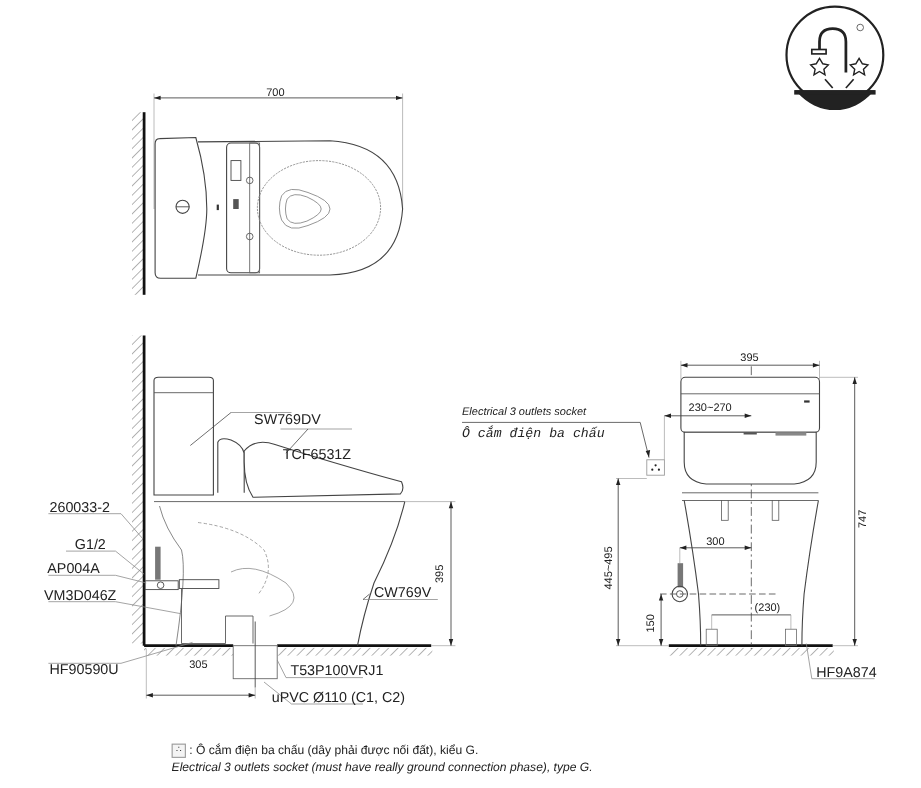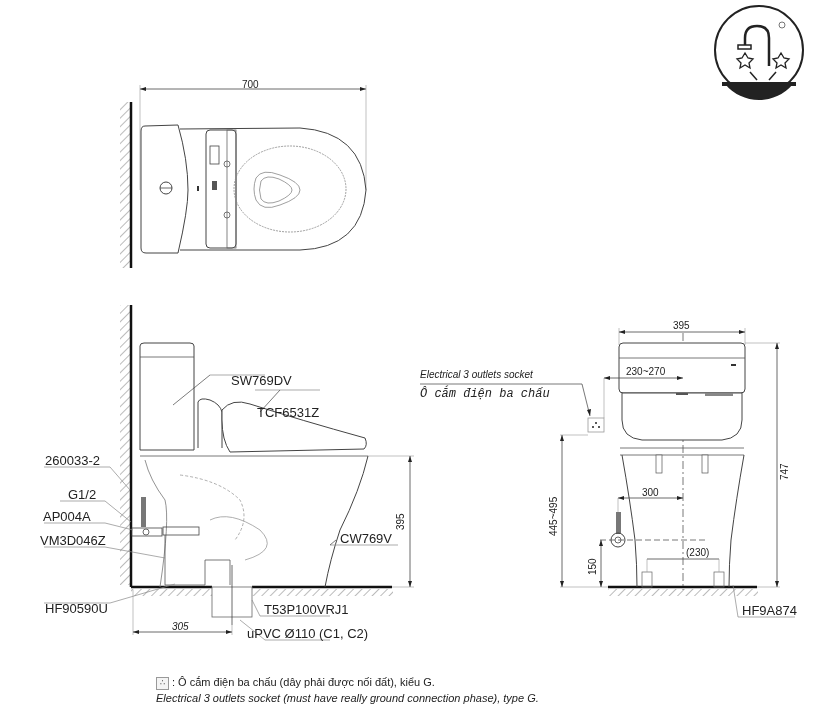--- a/index.html
+++ b/index.html
@@ -201,21 +201,21 @@
 <span class="lbl" style="left:211px;top:374px;margin-left:20px;">SW769DV</span>
 <span class="lbl" style="left:257px;top:377px;margin-top:29px;">TCF6531Z</span>
 <span class="lbl" style="left:340px;top:532px;">CW769V</span>
 <span class="lbl" style="left:45px;top:454px;">260033-2</span>
 <span class="lbl" style="left:68px;top:488px;">G1/2</span>
 <span class="lbl" style="left:43px;top:510px;">AP004A</span>
 <span class="lbl" style="left:40px;top:534px;">VM3D046Z</span>
 <span class="lbl" style="left:45px;top:566px;margin-top:36px;">HF90590U</span>
 <span class="lbl" style="left:264px;top:603px;">T53P100VRJ1</span>
 <span class="lbl" style="left:247px;top:627px;">uPVC Ø110 (C1, C2)</span>
-<span class="dim" style="left:172px;top:622px;font-style:italic;">305</span>
+<span class="dim" style="left:172px;top:600px;">305</span>
 <span class="vdim" style="left:396px;top:530px;">395</span>
 
 <span class="lbl ital" style="left:420px;top:370px;font-size:10px;">Electrical 3 outlets socket</span>
 <span class="lbl ital" style="left:420px;top:388px;font-size:12px;font-family:Liberation Mono, monospace;">Ô cắm điện ba chấu</span>
 <span class="dim" style="left:673px;top:321px;">395</span>
 <span class="dim" style="left:626px;top:367px;">230~270</span>
 <span class="vdim" style="left:780px;top:480px;">747</span>
 <span class="vdim" style="left:549px;top:536px;">445~495</span>
 <span class="dim" style="left:642px;top:488px;">300</span>
 <span class="vdim" style="left:588px;top:575px;">150</span>

